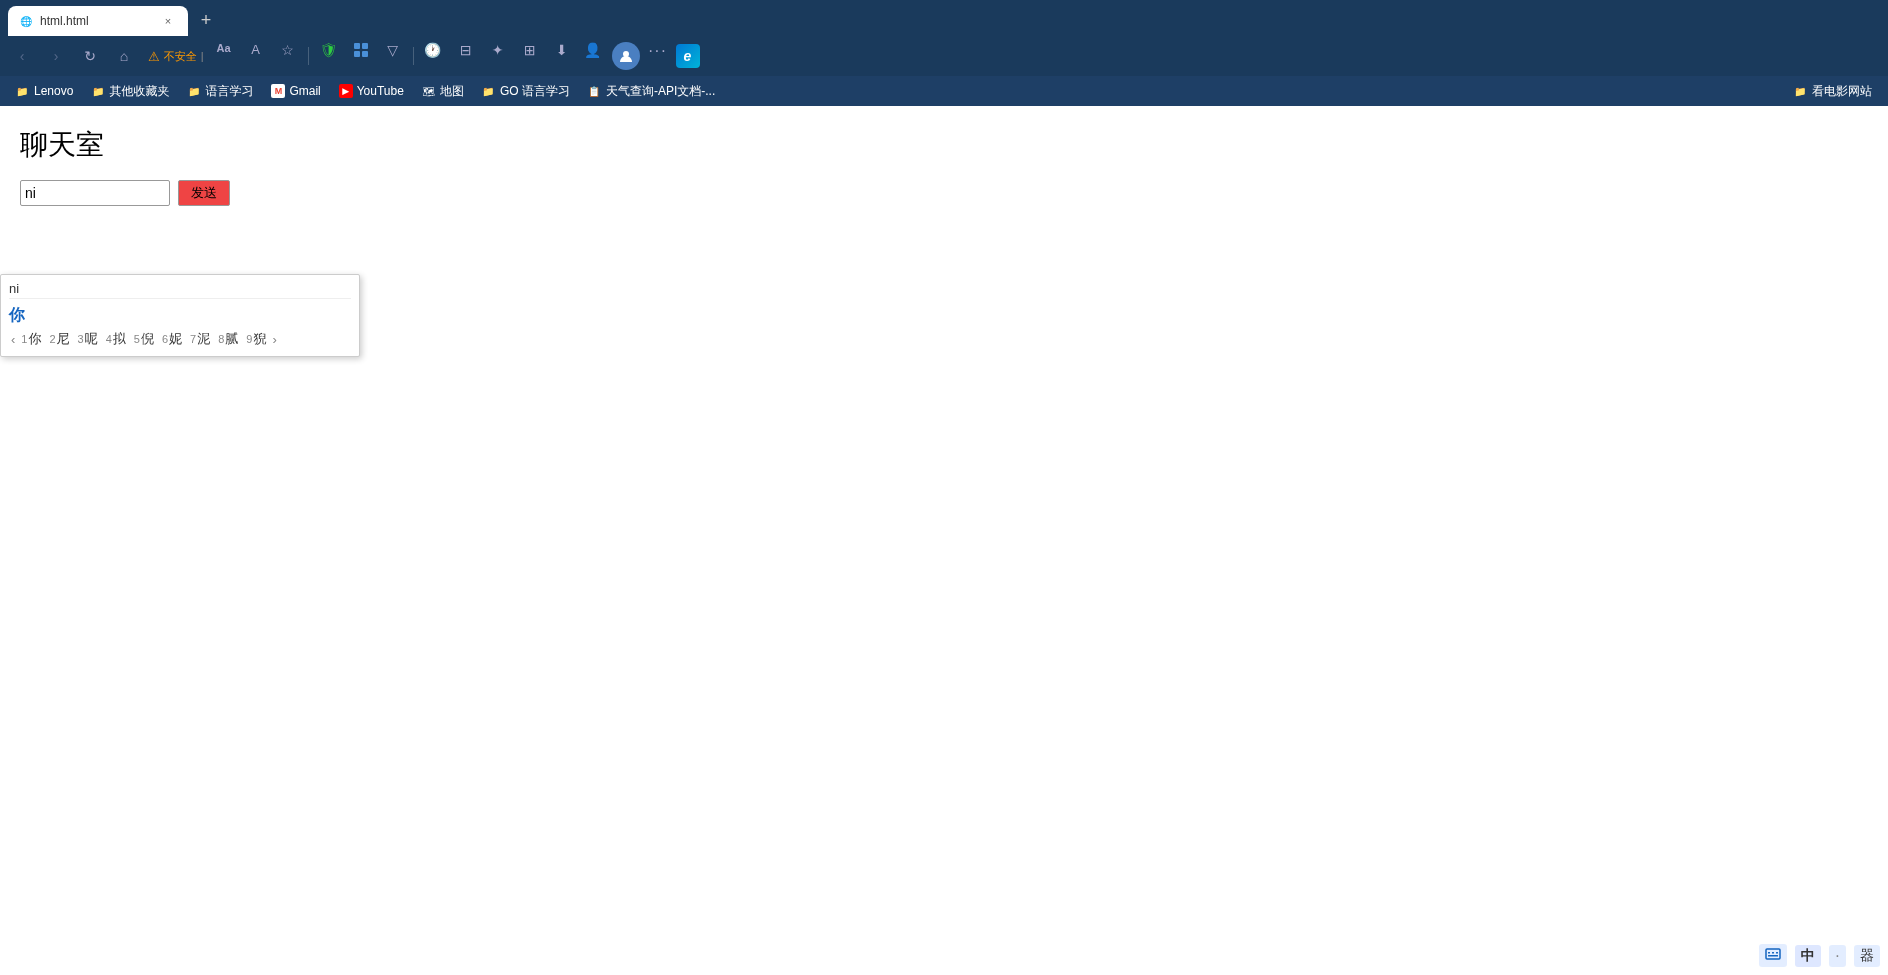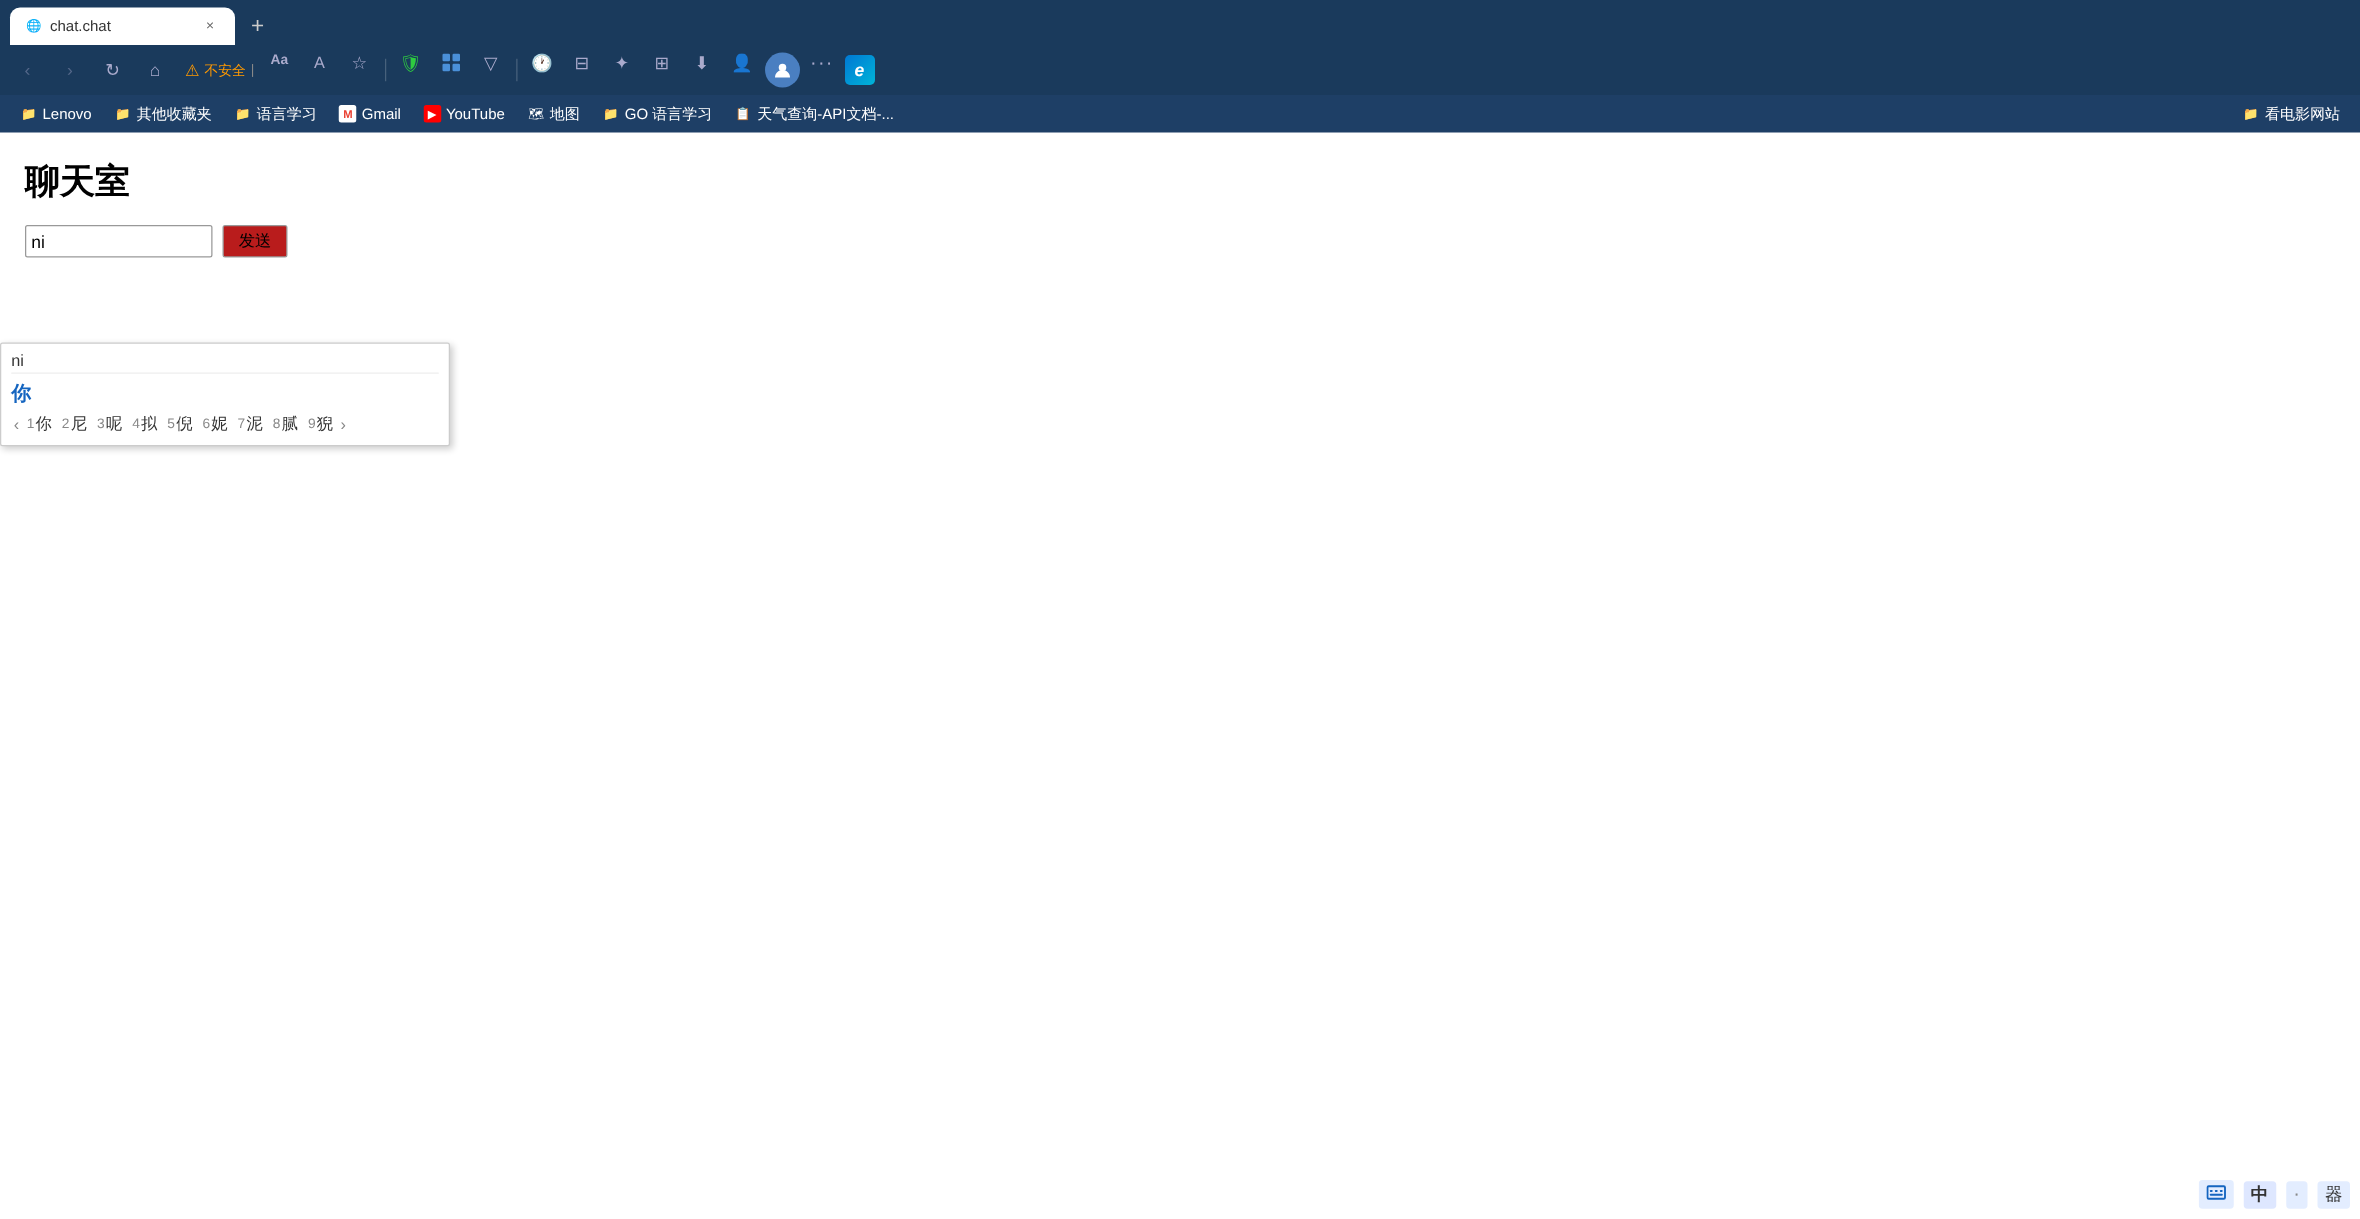--- a/index.html
+++ b/index.html
@@ -164,21 +164,21 @@
       padding: 2px 8px;
     }
 
     
     .page-content {
       margin-top: 106px;
       padding: 20px 20px;
     }
     .page-title {
       font-size: 28px;
-      font-weight: bold;
+      font-weight: normal;
       color: #000;
       margin-bottom: 16px;
     }
 
     .chat-input-row {
       display: flex;
       align-items: center;
       gap: 8px;
       margin-bottom: 8px;
     }
@@ -186,21 +186,21 @@
       width: 150px;
       height: 26px;
       border: 1px solid #999;
       border-radius: 2px;
       padding: 0 4px;
       font-size: 14px;
       outline: none;
     }
     .send-btn {
       padding: 3px 12px;
-      background: #b91c1c;
+      background: #ef4444;
       border: 1px solid #999;
       border-radius: 2px;
       font-size: 13px;
       cursor: pointer;
     }
 
     
     .ime-popup {
       position: absolute;
       top: 168px;
@@ -279,21 +279,21 @@
     .shield-green { color: #2ecc40; }
   </style>
 </head>
 <body>
 
 <div class="browser-chrome">
 
   <div class="tab-bar">
     <div class="tab">
       <div class="tab-favicon">🌐</div>
-      <div class="tab-title">chat.chat</div>
+      <div class="tab-title">html.html</div>
       <div class="tab-close">×</div>
     </div>
     <div class="tab-new">+</div>
   </div>
 
   <div class="address-bar-row">
     <button class="nav-btn disabled">‹</button>
     <button class="nav-btn disabled">›</button>
     <button class="nav-btn">↻</button>
     <button class="nav-btn">⌂</button>

